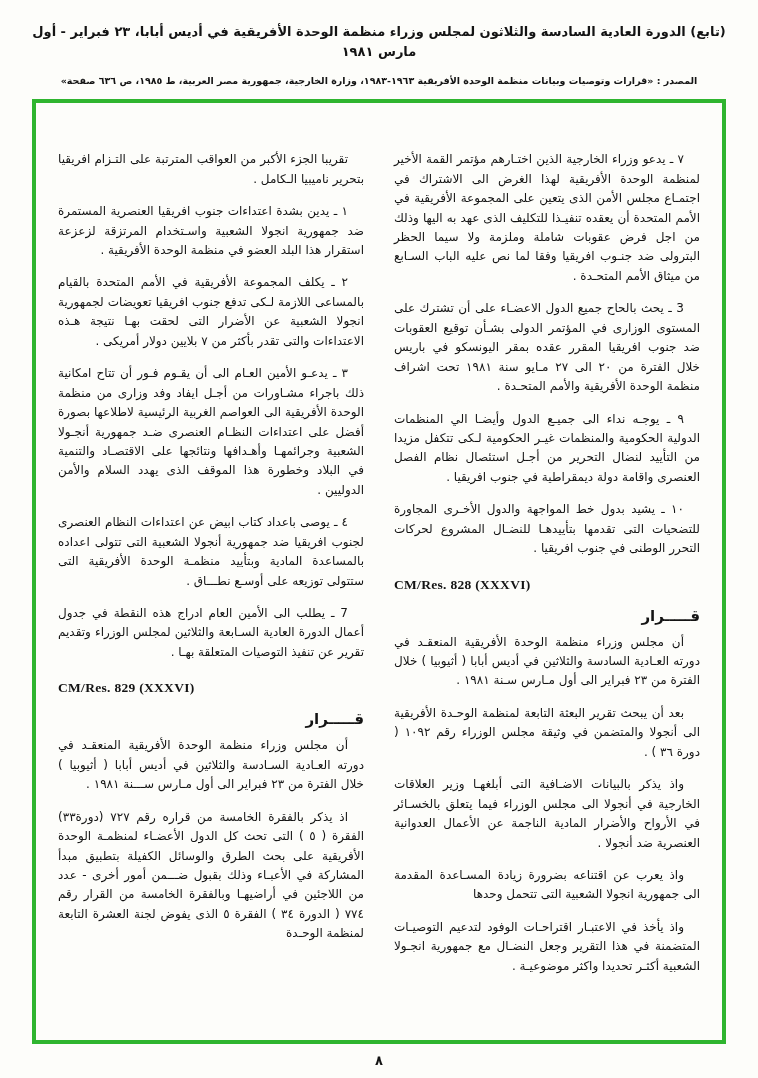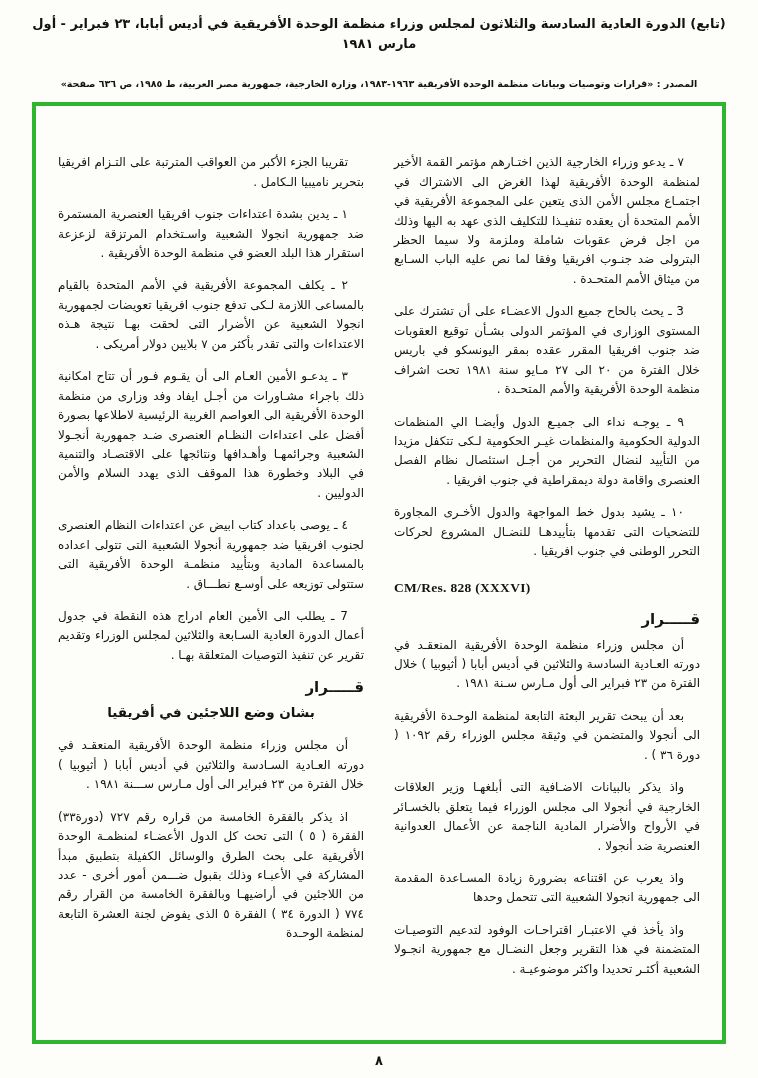--- a/index.html
+++ b/index.html
@@ -16,31 +16,31 @@
     color: var(--text-color);
     font-family: "DejaVu Sans", sans-serif;
     overflow: hidden;
   }
   .page { width: 100%; height: 100%; display: flex; flex-direction: column; }
 
   
   .doc-header {
     direction: rtl;
     text-align: center;
-    padding: 14px 26px 0;
+    padding: 22px 26px 0;
   }
   .doc-header .h1 {
     font-weight: bold;
     font-size: 13px;
     line-height: 1.5;
   }
   .doc-header .h2 {
     font-weight: bold;
     font-size: 9.5px;
-    margin-top: 24px;
+    margin-top: 13px;
     line-height: 1.4;
   }
 
   
   .green-box {
     margin: 12px 32px 0;
     border: 4px solid var(--frame-green);
     padding: 20px 22px 16px;
     display: flex;
     direction: rtl;            
@@ -120,22 +120,22 @@
     </div>
 
     <div class="col">
       <p class="para">تقريبا الجزء الأكبر من العواقب المترتبة على التـزام افريقيا بتحرير ناميبيا الـكامل .</p>
       <p class="para">١ ـ يدين بشدة اعتداءات جنوب افريقيا العنصرية المستمرة ضد جمهورية انجولا الشعبية واسـتخدام المرتزقة لزعزعة استقرار هذا البلد العضو في منظمة الوحدة الأفريقية .</p>
       <p class="para">٢ ـ يكلف المجموعة الأفريقية في الأمم المتحدة بالقيام بالمساعى اللازمة لـكى تدفع جنوب افريقيا تعويضات لجمهورية انجولا الشعبية عن الأضرار التى لحقت بهـا نتيجة هـذه الاعتداءات والتى تقدر بأكثر من ٧ بلايين دولار أمريكى .</p>
       <p class="para">٣ ـ يدعـو الأمين العـام الى أن يقـوم فـور أن تتاح امكانية ذلك باجراء مشـاورات من أجـل ايفاد وفد وزارى من منظمة الوحدة الأفريقية الى العواصم الغربية الرئيسية لاطلاعها بصورة أفضل على اعتداءات النظـام العنصرى ضـد جمهورية أنجـولا الشعبية وجرائمهـا وأهـدافها ونتائجها على الاقتصـاد والتنمية في البلاد وخطورة هذا الموقف الذى يهدد السلام والأمن الدوليين .</p>
       <p class="para">٤ ـ يوصى باعداد كتاب ابيض عن اعتداءات النظام العنصرى لجنوب افريقيا ضد جمهورية أنجولا الشعبية التى تتولى اعداده بالمساعدة المادية وبتأييد منظمـة الوحدة الأفريقية التى ستتولى توزيعه على أوسـع نطـــاق .</p>
       <p class="para">7 ـ يطلب الى الأمين العام ادراج هذه النقطة في جدول أعمال الدورة العادية السـابعة والثلاثين لمجلس الوزراء وتقديم تقرير عن تنفيذ التوصيات المتعلقة بهـا .</p>
 
+      <div class="res-ref">CM/Res. 829 (XXXVI)</div>
       <div class="res-title">قـــــرار</div>
-      <div class="res-subtitle">بشان وضع اللاجئين في أفريقيا</div>
 
       <p class="para">أن مجلس وزراء منظمة الوحدة الأفريقية المنعقـد في دورته العـادية السـادسة والثلاثين في أديس أبابا ( أثيوبيا ) خلال الفترة من ٢٣ فبراير الى أول مـارس ســـنة ١٩٨١ .</p>
       <p class="para">اذ يذكر بالفقرة الخامسة من قراره رقم ٧٢٧ (دورة٣٣) الفقرة ( ٥ ) التى تحث كل الدول الأعضـاء لمنظمـة الوحدة الأفريقية على بحث الطرق والوسائل الكفيلة بتطبيق مبدأ المشاركة في الأعبـاء وذلك بقبول ضـــمن أمور أخرى - عدد من اللاجئين في أراضيهـا وبالفقرة الخامسة من القرار رقم ٧٧٤ ( الدورة ٣٤ ) الفقرة ٥ الذى يفوض لجنة العشرة التابعة لمنظمة الوحـدة</p>
     </div>
 
   </div>
 
   <footer class="doc-footer">
     <div class="page-number">٨</div>
   </footer>

